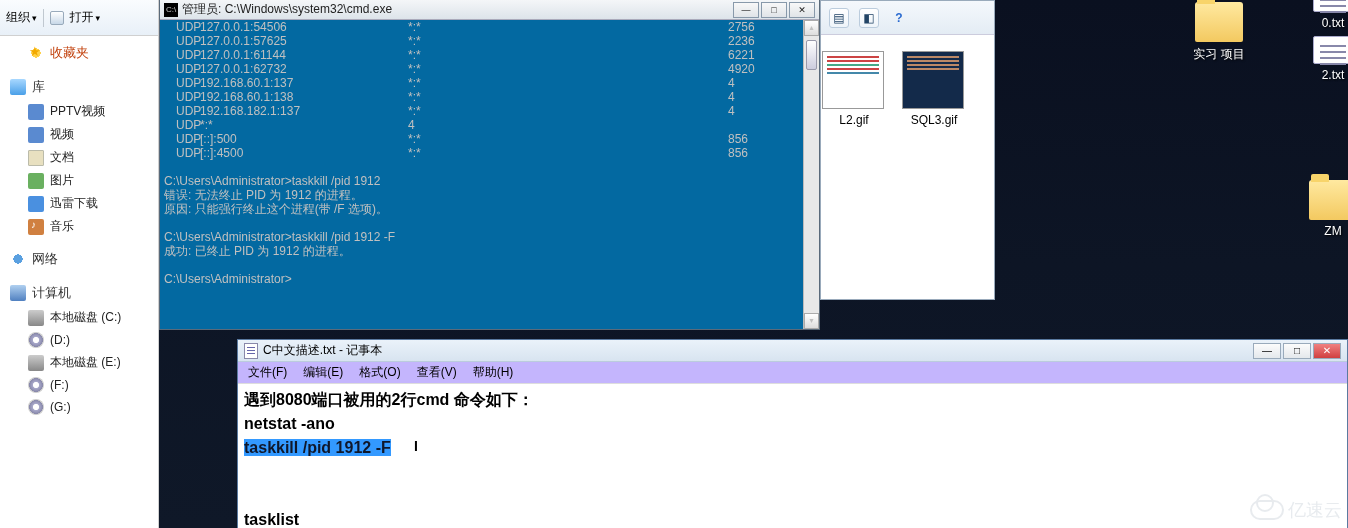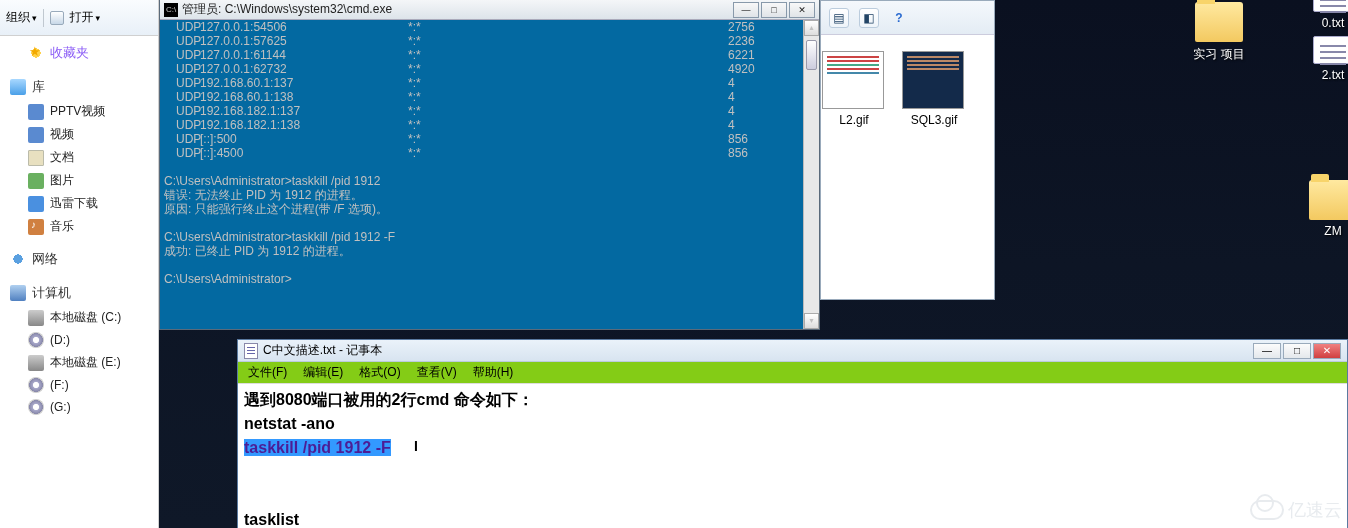--- a/index.html
+++ b/index.html
@@ -5,21 +5,21 @@
 * { margin: 0; padding: 0; box-sizing: border-box; font-family: "Microsoft YaHei", "Segoe UI", Tahoma, sans-serif; }
 body { width: 1348px; height: 528px; background: linear-gradient(180deg, #0a1020 0%, #0d1525 50%, #0f1828 100%); position: relative; overflow: hidden; }
 
 
 .explorer-left { position: absolute; left: 0; top: 0; width: 159px; height: 528px; background: #fff; border-right: 1px solid #d0d0d0; }
 .explorer-toolbar { height: 36px; background: linear-gradient(#fafcfe, #e8f0f8); border-bottom: 1px solid #d0d0d0; display: flex; align-items: center; gap: 6px; padding: 0 6px; font-size: 12px; }
 .tb-btn { display: inline-flex; align-items: center; gap: 2px; cursor: pointer; }
 .tb-arrow::after { content: "▾"; font-size: 9px; }
 .nav-sec { padding: 4px 0; }
 .nav-head { display: flex; align-items: center; gap: 6px; padding: 4px 10px; font-size: 13px; color: #333; cursor: pointer; }
-.nav-head.fav { color: #8b5cf6; padding-left: 28px; }
+.nav-head.fav { color: #c2410c; padding-left: 28px; }
 .nav-item { display: flex; align-items: center; gap: 6px; padding: 3px 10px 3px 28px; font-size: 12px; color: #222; cursor: pointer; white-space: nowrap; }
 .ico { width: 16px; height: 16px; display: inline-block; flex-shrink: 0; }
 .ico-star { background: radial-gradient(circle, #ffd24a 40%, transparent 42%); position: relative; }
 .ico-star::after { content: "★"; color: #f2a900; font-size: 13px; position: absolute; left: 1px; top: -1px; }
 .ico-lib { background: linear-gradient(#a8d8ff, #4aa0e8); border-radius: 2px; }
 .ico-comp { background: linear-gradient(#b0d0f0, #5080c0); border-radius: 2px; }
 .ico-net { background: radial-gradient(circle, #5aa0e0 40%, transparent 42%); }
 .ico-vid { background: #5a8ad0; border-radius: 2px; }
 .ico-pic { background: #6ab060; border-radius: 2px; }
 .ico-doc { background: #e8e0c0; border: 1px solid #bba; border-radius: 1px; }
@@ -68,24 +68,24 @@
 
 
 .notepad { position: absolute; left: 237px; top: 339px; width: 1111px; height: 228px; background: #fff; border: 1px solid #5a7aa0; }
 .np-title { height: 22px; background: linear-gradient(#eaf2fa,#d8e4f0); display: flex; align-items: center; padding: 0 6px; font-size: 12px; border-bottom:1px solid #bcd; }
 .np-title .np-ico { width:14px; height:16px; background:#fff; border:1px solid #88a; margin-right:5px; position:relative; }
 .np-title .np-ico::after { content:""; position:absolute; left:2px; top:3px; right:2px; height:1px; background:#66a; box-shadow:0 3px 0 #66a, 0 6px 0 #66a; }
 .np-title .spacer { flex:1; }
 .np-btns { display:flex; gap:2px; }
 .np-btn { width:28px; height:16px; background:linear-gradient(#fcfcfc,#e4e8ec); border:1px solid #9ab; font-size:10px; display:flex; align-items:center; justify-content:center; cursor:pointer; }
 .np-btn.close { background:linear-gradient(#f08080,#d04040); color:#fff; }
-.np-menu { height: 22px; background: #84cc16; border-bottom: 1px solid #ddd; display:flex; align-items:center; gap:4px; padding:0 4px; font-size:12px; }
+.np-menu { height: 22px; background: #c4b5fd; border-bottom: 1px solid #ddd; display:flex; align-items:center; gap:4px; padding:0 4px; font-size:12px; }
 .np-menu span { padding: 2px 6px; cursor:pointer; }
 .np-body { padding: 4px 6px; font-family: "SimSun","NSimSun",monospace; font-size: 16px; line-height: 24px; position:relative;font-weight:bold; }
-.np-body .sel { background: #3399ff; color: #4c1d95; }
+.np-body .sel { background: #3399ff; color: #0f172a; }
 .cursor-i { position:absolute; left:176px; top:50px; font-size:14px; color:#000; }
 
 
 .wm { position:absolute; right:6px; bottom:6px; color:#e4e8ec; font-size:18px; display:flex; align-items:center; gap:4px; opacity:.85; }
 .wm .cloud { width:34px; height:20px; border:2px solid #e4e8ec; border-radius:12px; position:relative; }
 .wm .cloud::before{content:"";position:absolute;left:4px;top:-8px;width:14px;height:14px;border:2px solid #e4e8ec;border-radius:50%;}
 </style>
 </head>
 <body>
 
@@ -220,21 +220,20 @@
           <span>4</span>
         </div>
         <div class="net-row">
           <span>UDP</span>
           <span>192.168.182.1:137</span>
           <span>*:*</span>
           <span>4</span>
         </div>
         <div class="net-row">
           <span>UDP</span>
-          <span>192.168.182.1:138</span>
           <span>*:*</span>
           <span>4</span>
         </div>
         <div class="net-row">
           <span>UDP</span>
           <span>[::]:500</span>
           <span>*:*</span>
           <span>856</span>
         </div>
         <div class="net-row">

